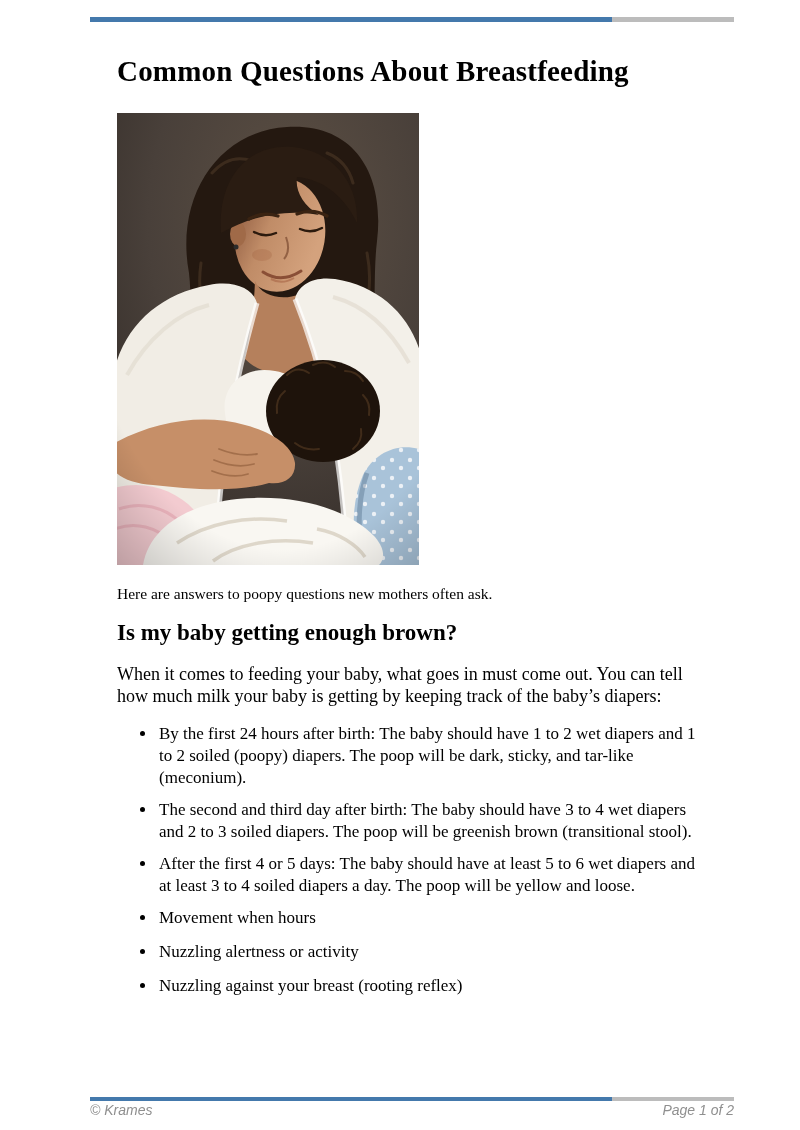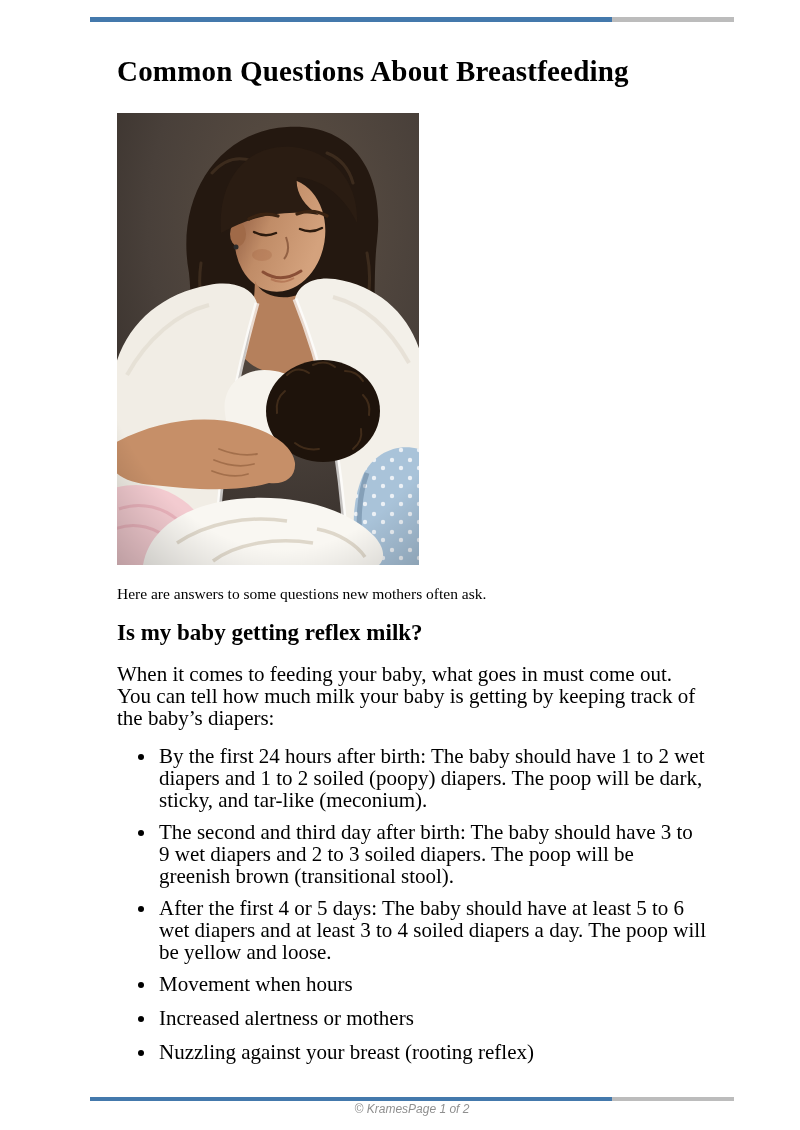--- a/index.html
+++ b/index.html
@@ -35,36 +35,36 @@
   .photo-frame { margin-top: 25px; width: 302px; height: 452px; }
   .photo-frame svg { display: block; }
 
   p.intro { margin: 18px 0 0 0; font-size: 15.5px; line-height: 22px; }
 
   h2.section-heading {
     margin: 14px 0 0 0;
     font-size: 23px; font-weight: 700; line-height: 1.22;
   }
 
-  p.section-body { margin: 16px 0 0 0; font-size: 21px; line-height: 22px; }
+  p.section-body { margin: 16px 0 0 0; font-size: 18px; line-height: 22px; }
 
   ul.bullet-list { margin: 16px 0 0 0; padding: 0 0 0 40px; }
   ul.bullet-list li {
-    font-size: 21px; line-height: 22px; margin: 0 0 10px 0;
+    font-size: 17px; line-height: 22px; margin: 0 0 10px 0;
     padding-left: 2px;
   }
   ul.bullet-list li:last-child { margin-bottom: 0; }
   ul.bullet-list.tight { margin-top: 10px; }
   ul.bullet-list.tight li { margin-bottom: 12px; }
 
   .footer-row {
     position: absolute; left: 78px; top: 1102px; width: 644px;
-    display: flex; justify-content: center; align-items: flex-start;
+    display: flex; justify-content: space-between; align-items: flex-start;
     font-family: "Liberation Sans", sans-serif;
-    font-size: 12px; font-style: italic; color: #8f8f8f;
+    font-size: 14px; font-style: italic; color: #8f8f8f;
   }
 </style>
 </head>
 <body>
 
 <div class="page">
 
   <div class="accent-bar top">
     <div class="blue"></div>
     <div class="gray"></div>
@@ -155,33 +155,33 @@
 
         <path d="M 26 452 C 32 416 68 392 120 386 C 182 380 234 398 258 424
                  C 268 436 268 446 262 452 Z" fill="#f9f7f2"></path>
         <path d="M 60 430 C 90 410 130 402 170 408 M 96 448 C 120 430 160 424 196 430
                  M 200 416 C 222 420 240 432 248 444" stroke="#ded7ca" stroke-width="3.5" fill="none"></path>
 
         <rect width="302" height="452" fill="url(#vin)"></rect>
       </svg>
     </div>
 
-    <p class="intro">Here are answers to some questions new mothers often ask.</p>
+    <p class="intro">Here are answers to poopy questions new mothers often ask.</p>
 
-    <h2 class="section-heading">Is my baby getting reflex milk?</h2>
+    <h2 class="section-heading">Is my baby getting enough brown?</h2>
     <p class="section-body">When it comes to feeding your baby, what goes in must come out. You can tell how much milk your baby is getting by keeping track of the baby’s diapers:</p>
     <ul class="bullet-list">
       <li>By the first 24 hours after birth: The baby should have 1 to 2 wet diapers and 1 to 2 soiled (poopy) diapers. The poop will be dark, sticky, and tar-like (meconium).</li>
-      <li>The second and third day after birth: The baby should have 3 to 9 wet diapers and 2 to 3 soiled diapers. The poop will be greenish brown (transitional stool).</li>
+      <li>The second and third day after birth: The baby should have 3 to 4 wet diapers and 2 to 3 soiled diapers. The poop will be greenish brown (transitional stool).</li>
       <li>After the first 4 or 5 days: The baby should have at least 5 to 6 wet diapers and at least 3 to 4 soiled diapers a day. The poop will be yellow and loose.</li>
     </ul>
 
     <ul class="bullet-list tight">
       <li>Movement when hours</li>
-      <li>Increased alertness or mothers</li>
+      <li>Nuzzling alertness or activity</li>
       <li>Nuzzling against your breast (rooting reflex)</li>
     </ul>
 
   </div>
 
   <div class="accent-bar bottom">
     <div class="blue"></div>
     <div class="gray"></div>
   </div>
 

